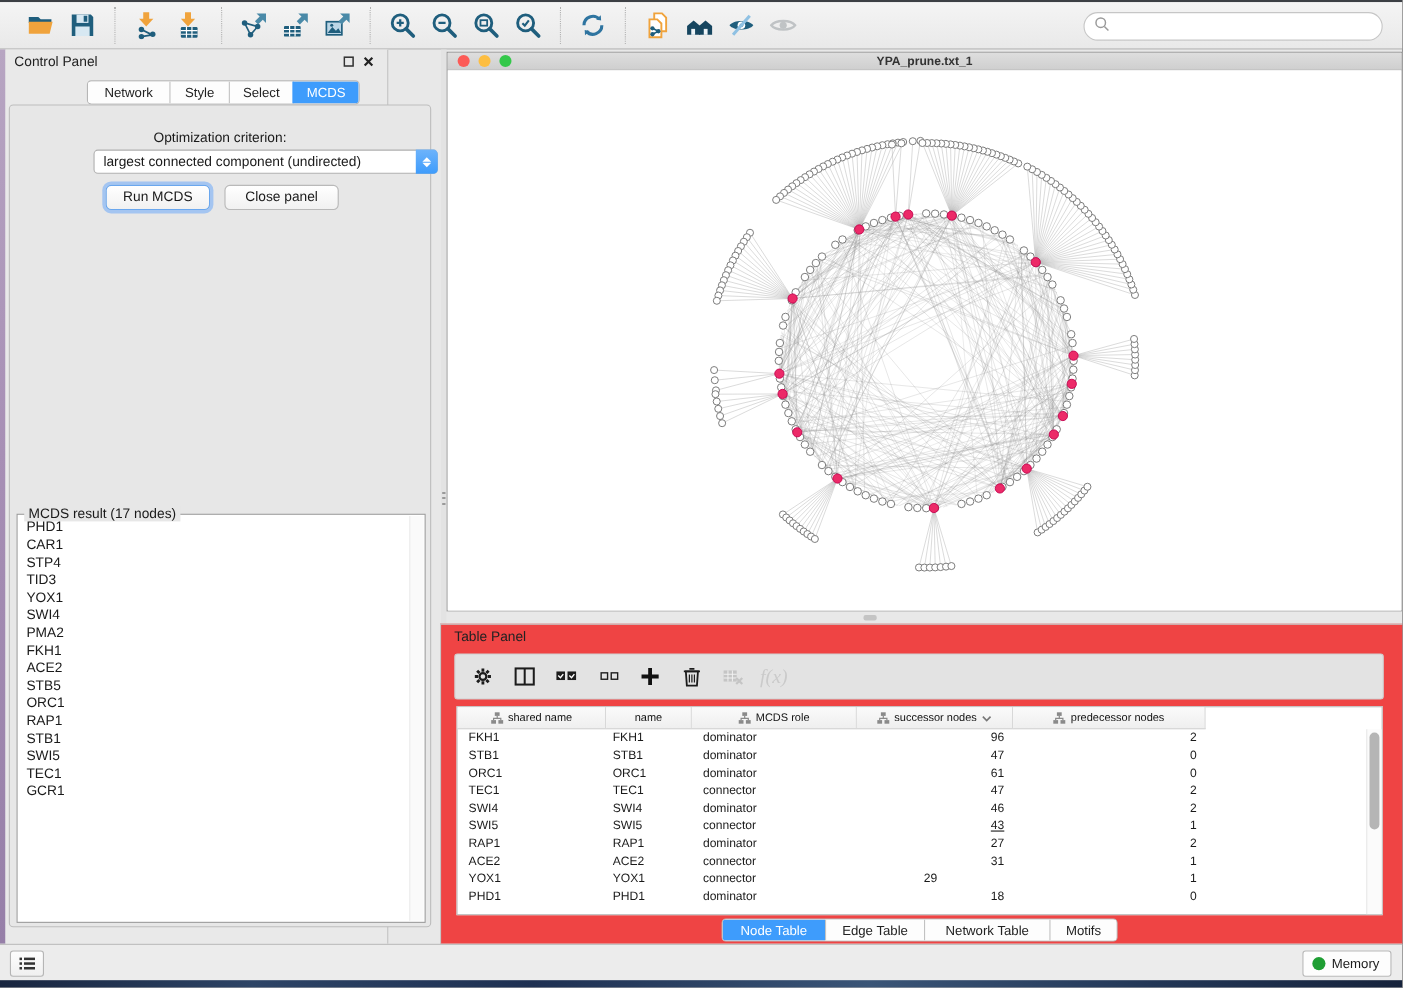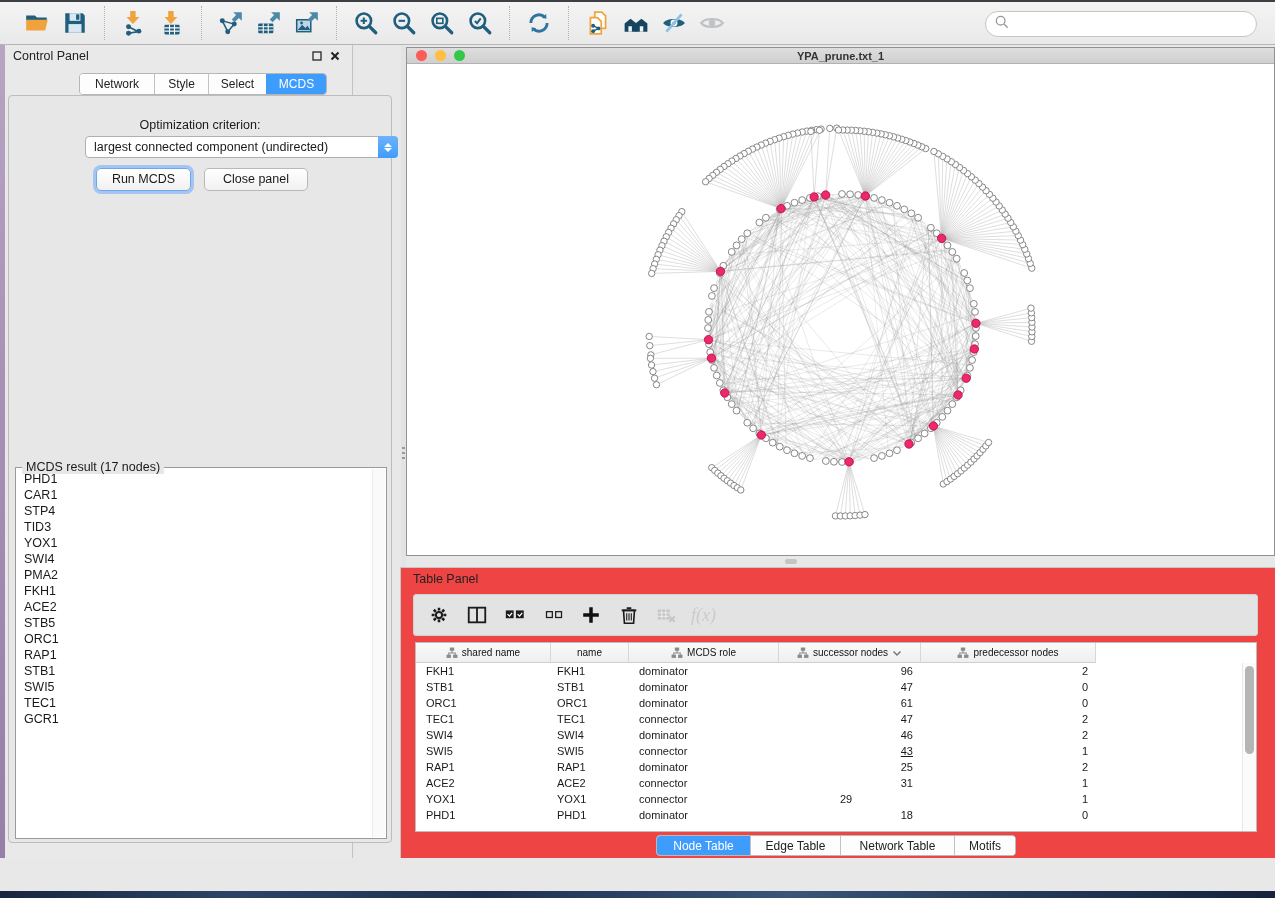--- a/index.html
+++ b/index.html
@@ -1310,21 +1310,21 @@
             <div class="td" style="width: 135px; text-align: left; padding: 0px 0px 0px 10px;">SWI5</div>
             <div class="td" style="width: 78px; text-align: left; padding: 0px 0px 0px 6px;">SWI5</div>
             <div class="td" style="width: 150px; text-align: left; padding: 0px 0px 0px 10px;">connector</div>
             <div class="td" style="width: 142px; text-align: right; padding: 0px 8px 0px 0px; text-decoration: underline;">43</div>
             <div class="td" style="width: 175px; text-align: right; padding: 0px 8px 0px 0px;">1</div>
           </div>
           <div class="tr">
             <div class="td" style="width: 135px; text-align: left; padding: 0px 0px 0px 10px;">RAP1</div>
             <div class="td" style="width: 78px; text-align: left; padding: 0px 0px 0px 6px;">RAP1</div>
             <div class="td" style="width: 150px; text-align: left; padding: 0px 0px 0px 10px;">dominator</div>
-            <div class="td" style="width: 142px; text-align: right; padding: 0px 8px 0px 0px;">25</div>
+            <div class="td" style="width: 142px; text-align: right; padding: 0px 8px 0px 0px;">27</div>
             <div class="td" style="width: 175px; text-align: right; padding: 0px 8px 0px 0px;">2</div>
           </div>
           <div class="tr">
             <div class="td" style="width: 135px; text-align: left; padding: 0px 0px 0px 10px;">ACE2</div>
             <div class="td" style="width: 78px; text-align: left; padding: 0px 0px 0px 6px;">ACE2</div>
             <div class="td" style="width: 150px; text-align: left; padding: 0px 0px 0px 10px;">connector</div>
             <div class="td" style="width: 142px; text-align: right; padding: 0px 8px 0px 0px;">31</div>
             <div class="td" style="width: 175px; text-align: right; padding: 0px 8px 0px 0px;">1</div>
           </div>
           <div class="tr">
@@ -1347,13 +1347,31 @@
         </div>
     </div>
     <div class="ttabs" id="table-tabs">
         <div class="ctab active" style="width: 93px;">Node Table</div>
         <div class="ctab" style="width: 90px;">Edge Table</div>
         <div class="ctab" style="width: 114px;">Network Table</div>
         <div class="ctab" style="width: 61px;">Motifs</div>
       </div>
   </div>
 
+  <div class="abs statusbar">
+    <div class="sb-left">
+      <svg width="20" height="20" viewBox="0 0 22 22">
+          <g fill="#333">
+            <rect x="3" y="5" width="2.5" height="2.5"></rect>
+            <rect x="7.5" y="5" width="11" height="2.5"></rect>
+            <rect x="3" y="9.7" width="2.5" height="2.5"></rect>
+            <rect x="7.5" y="9.7" width="11" height="2.5"></rect>
+            <rect x="3" y="14.4" width="2.5" height="2.5"></rect>
+            <rect x="7.5" y="14.4" width="11" height="2.5"></rect>
+          </g>
+        </svg>
+    </div>
+    <div class="sb-mem">
+      <span class="memdot"></span>
+      <span>Memory</span>
+    </div>
+  </div>
 </div>
 
 </body></html>

